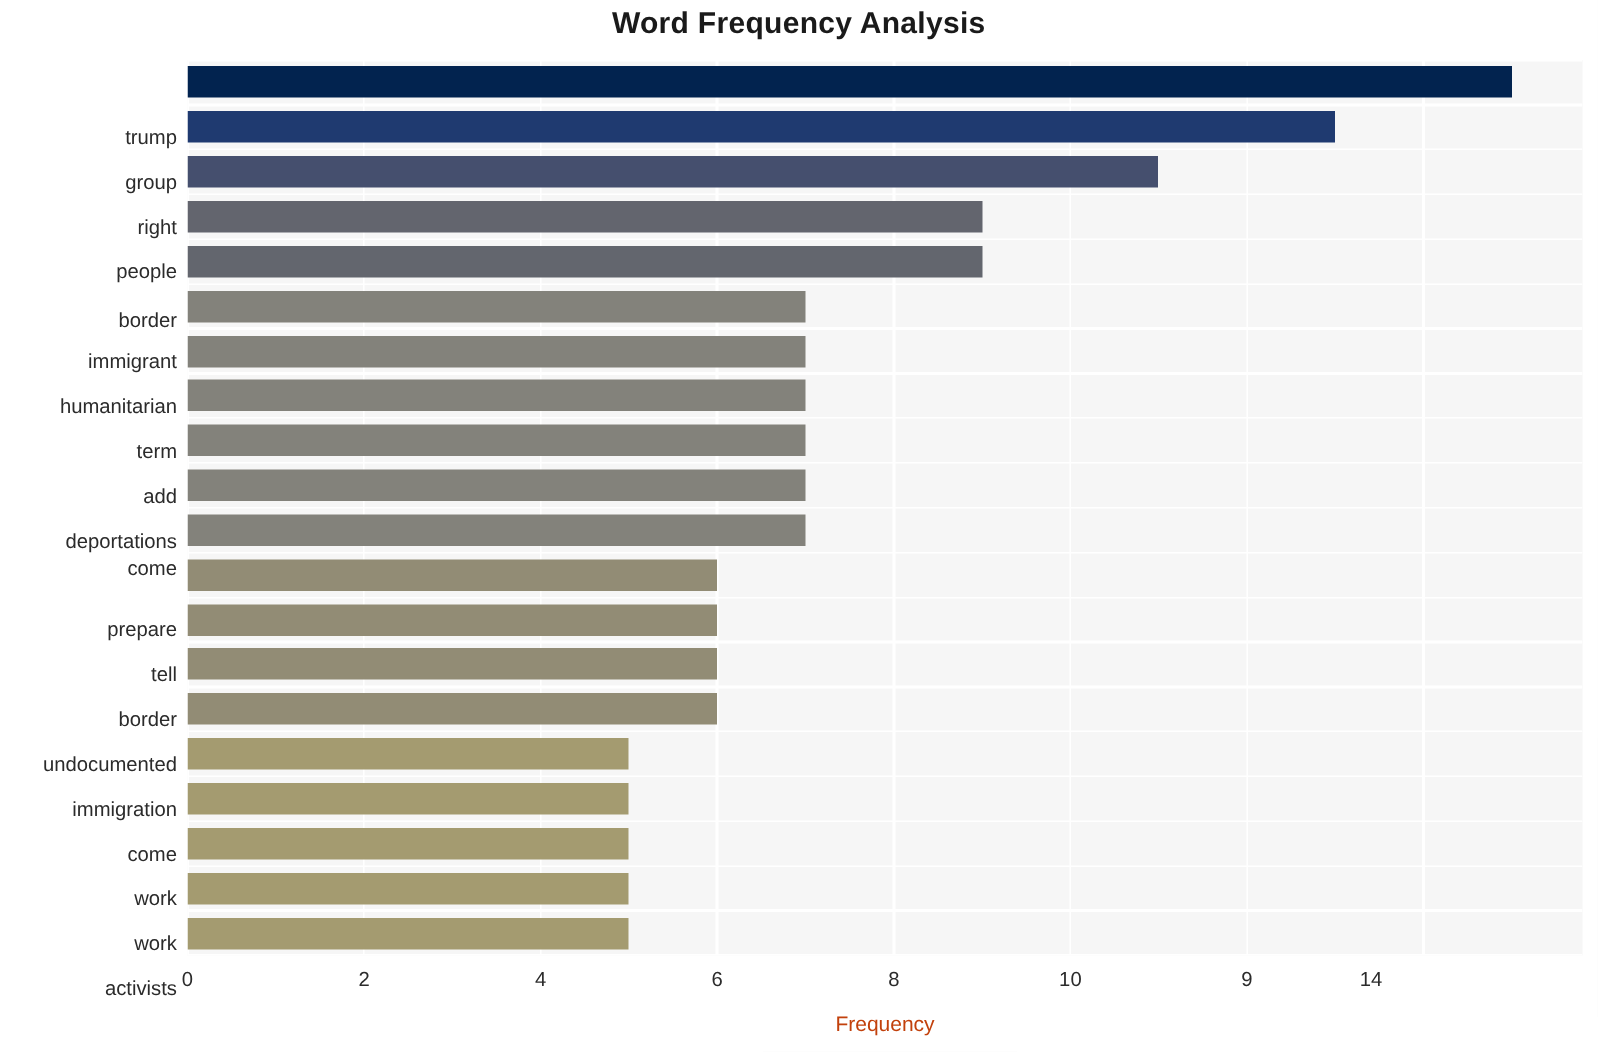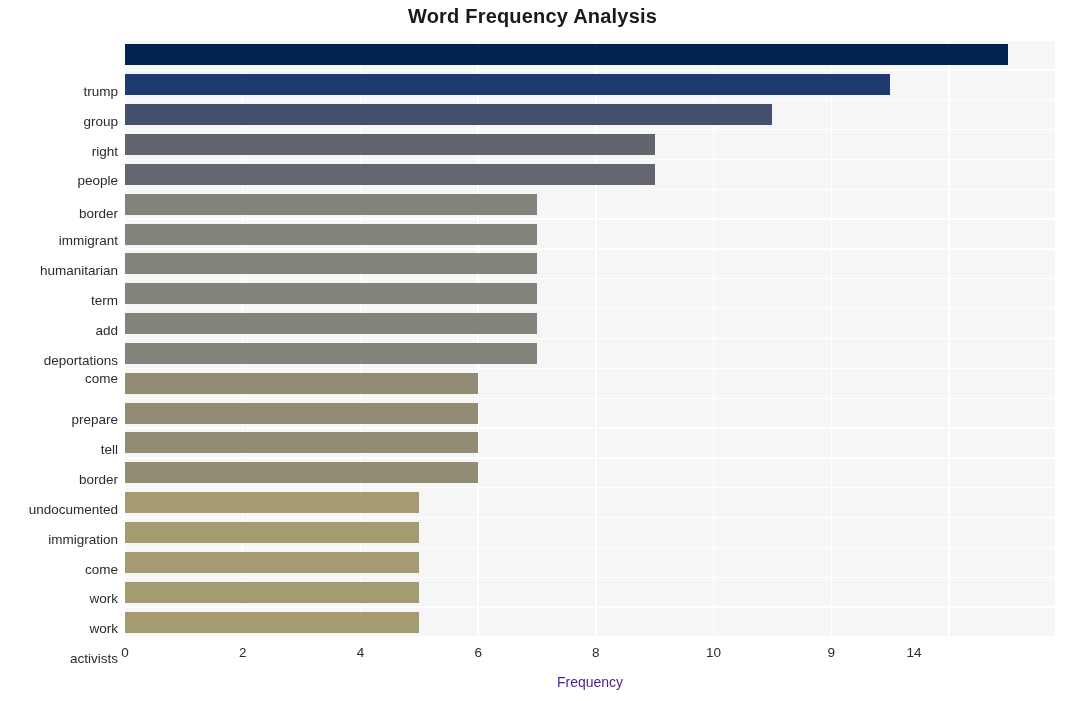--- a/index.html
+++ b/index.html
@@ -105,21 +105,21 @@
     font-family: "Liberation Sans", sans-serif;
   }
 
   #x-axis-title {
     position: absolute;
     left: 125px;
     top: 674px;
     width: 930px;
     text-align: center;
     font-size: 14px;
-    color: #4c1d95;
+    color: #c2410c;
     font-family: "Liberation Sans", sans-serif;
   }
 </style>
 </head>
 <body>
 
 <div id="figure" style="background: rgb(255, 255, 255);">
 
   <div id="chart-title" style="color: rgb(26, 26, 26);">Word Frequency Analysis</div>
 

